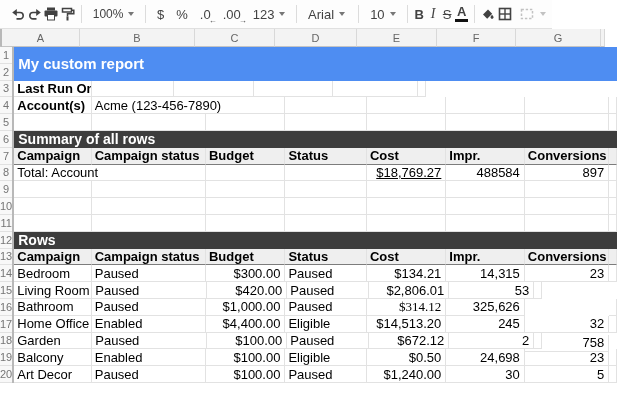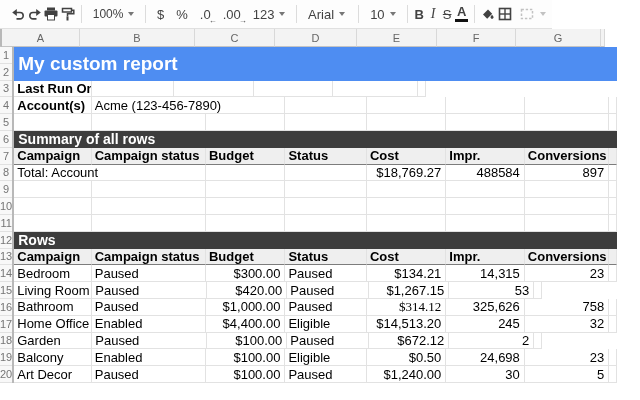--- a/index.html
+++ b/index.html
@@ -49,21 +49,21 @@
 
   
   .grow { display:flex; height:16.8px; }
   .cell { height:100%; border-right:1px solid #e2e2e2; border-bottom:1px solid #e2e2e2;
           font-size:13px; color:#000; padding:0 4px 0 3px; display:flex; align-items:center;
           white-space:nowrap; overflow:hidden; }
   .cell.b { font-weight:bold; }
   .cell.r { justify-content:flex-end; }
   .grow.hdr .cell { font-weight:bold; background:#efefef; border-bottom:1px solid #7c7c7c; }
   .band { display:flex; align-items:center; color:#fff; font-weight:bold; padding-left:4px; }
-  .band.title { font-size:19px; }
+  .band.title { font-size:15px; }
   .band.section { font-size:14px; }
 
   svg { display:block; }
 </style>
 </head>
 <body>
 
 <div id="app">
 
   <div class="toolbar">
@@ -242,21 +242,21 @@
           <div class="cell" style="width: 82px;">Status</div>
           <div class="cell" style="width: 80px;">Cost</div>
           <div class="cell" style="width: 79px;">Impr.</div>
           <div class="cell" style="width: 85px;">Conversions</div>
           <div class="cell" style="width: 4px; background: rgb(239, 239, 239);"></div>
         </div>
         <div class="grow">
           <div class="cell" style="width: 193px;">Total: Account</div>
           <div class="cell" style="width: 80px;"></div>
           <div class="cell" style="width: 82px;"></div>
-          <div class="cell r" style="width: 80px;">$18,769.27</div>
+          <div class="cell r" style="width: 80px; text-decoration: underline;">$18,769.27</div>
           <div class="cell r" style="width: 79px;">488584</div>
           <div class="cell r" style="width: 85px;">897</div>
           <div class="cell" style="width: 4px;"></div>
         </div>
         <div class="grow">
           <div class="cell" style="width: 78px;"></div>
           <div class="cell" style="width: 115px;"></div>
           <div class="cell" style="width: 80px;"></div>
           <div class="cell" style="width: 82px;"></div>
           <div class="cell" style="width: 80px;"></div>
@@ -303,32 +303,32 @@
           <div class="cell r" style="width: 80px;">$134.21</div>
           <div class="cell r" style="width: 79px;">14,315</div>
           <div class="cell r" style="width: 85px;">23</div>
           <div class="cell" style="width: 4px;"></div>
         </div>
         <div class="grow">
           <div class="cell" style="width: 78px;">Living Room</div>
           <div class="cell" style="width: 115px;">Paused</div>
           <div class="cell r" style="width: 80px;">$420.00</div>
           <div class="cell" style="width: 82px;">Paused</div>
-          <div class="cell r" style="width: 80px;">$1,267.15</div>
+          <div class="cell r" style="width: 80px;">$2,806.01</div>
           <div class="cell r" style="width: 85px;">53</div>
           <div class="cell" style="width: 4px;"></div>
         </div>
         <div class="grow">
           <div class="cell" style="width: 78px;">Bathroom</div>
           <div class="cell" style="width: 115px;">Paused</div>
           <div class="cell r" style="width: 80px;">$1,000.00</div>
           <div class="cell" style="width: 82px;">Paused</div>
           <div class="cell r" style="width: 80px; font-family: Liberation Serif, serif;">$314.12</div>
           <div class="cell r" style="width: 79px;">325,626</div>
-          <div class="cell r" style="width: 85px;">758</div>
+          <div class="cell r" style="width: 85px; margin-top: 36px;">758</div>
           <div class="cell" style="width: 4px;"></div>
         </div>
         <div class="grow">
           <div class="cell" style="width: 78px;">Home Office</div>
           <div class="cell" style="width: 115px;">Enabled</div>
           <div class="cell r" style="width: 80px;">$4,400.00</div>
           <div class="cell" style="width: 82px;">Eligible</div>
           <div class="cell r" style="width: 80px;">$14,513.20</div>
           <div class="cell r" style="width: 79px;">245</div>
           <div class="cell r" style="width: 85px;">32</div>

